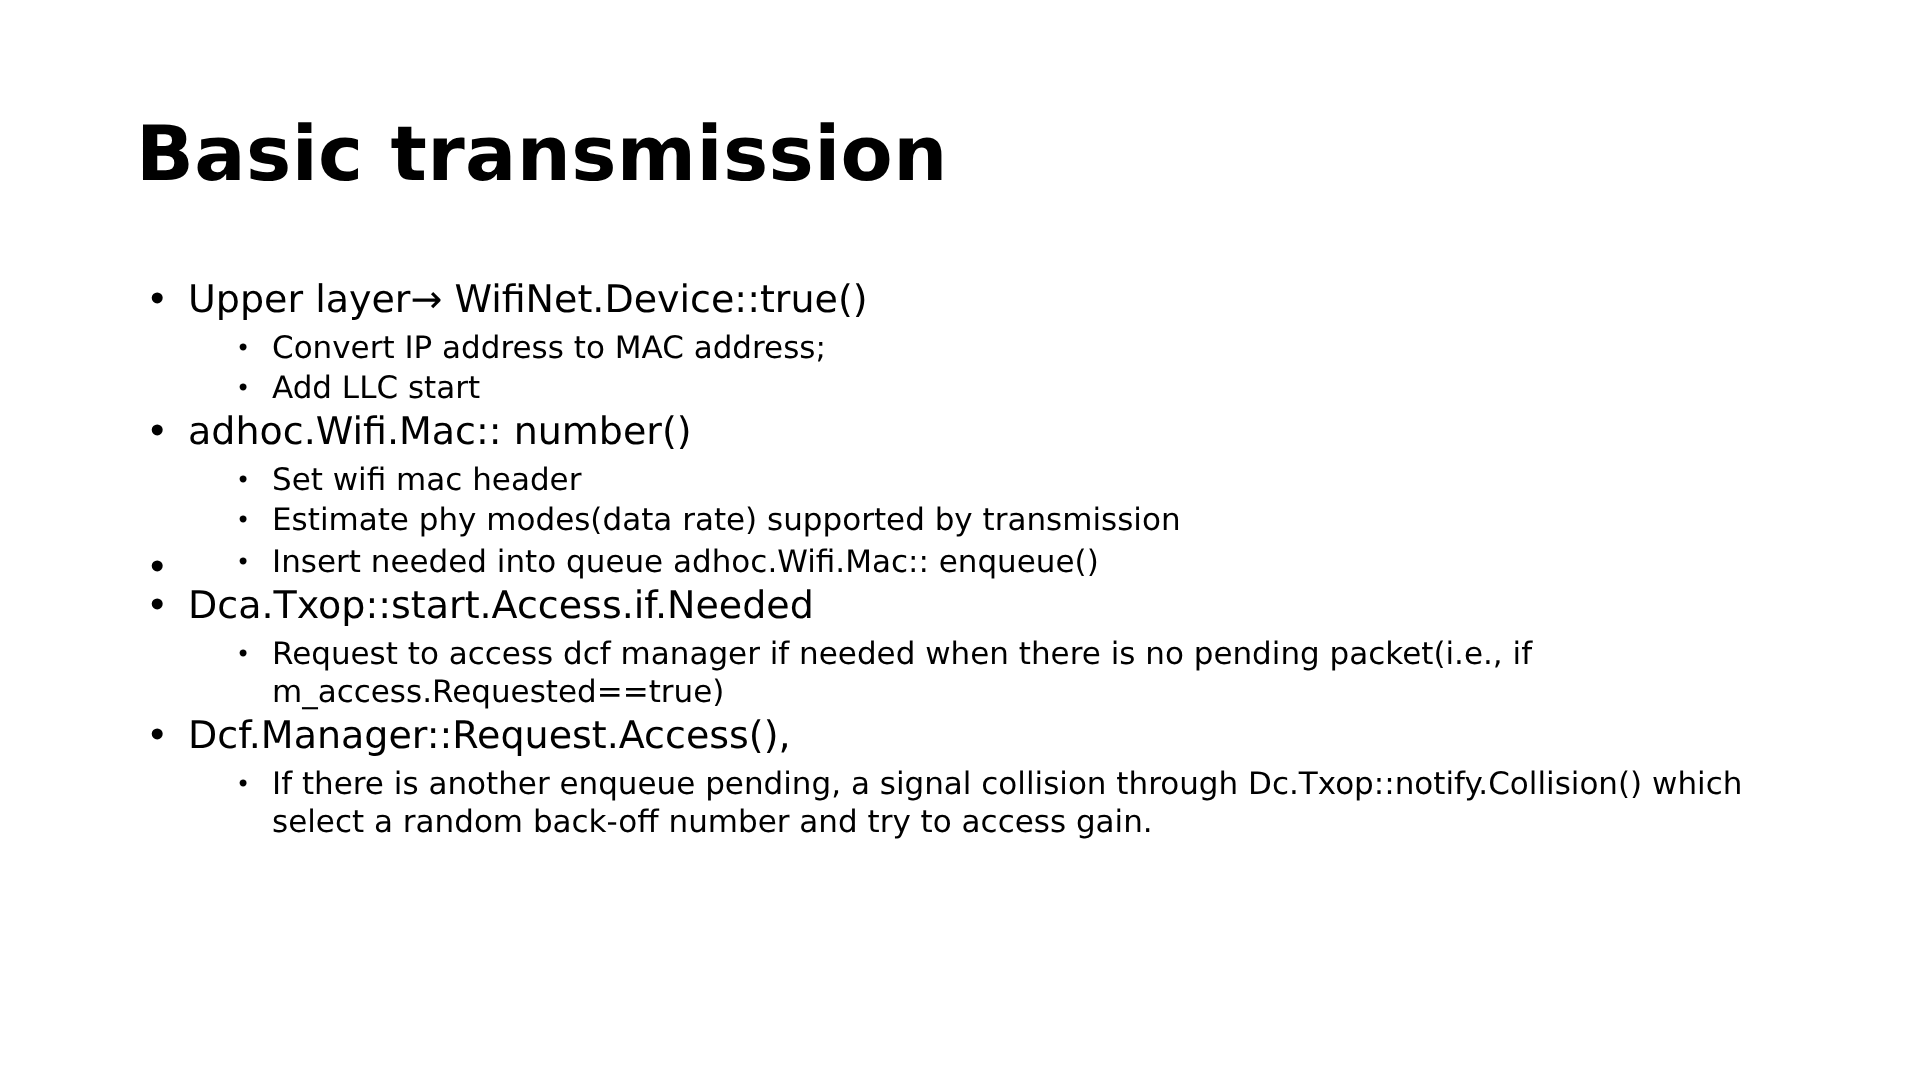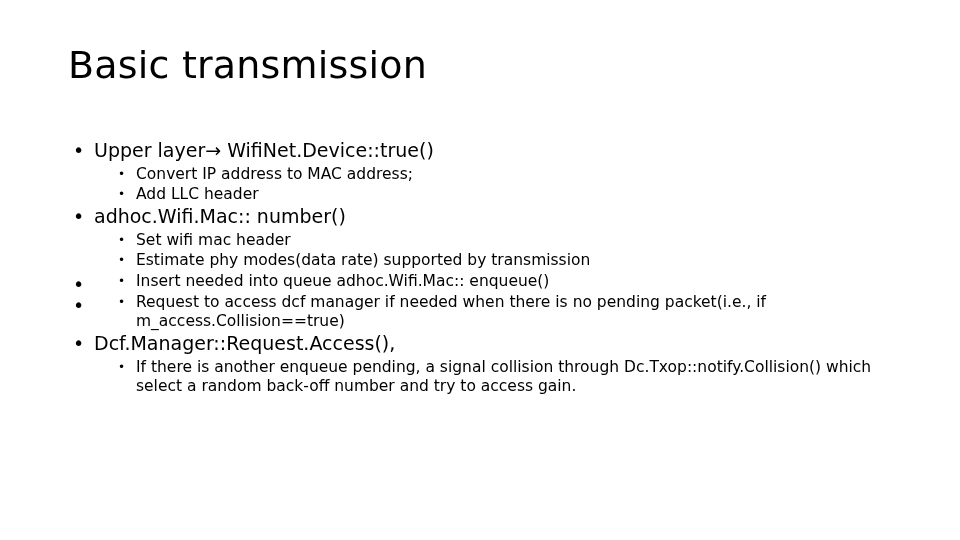--- a/index.html
+++ b/index.html
@@ -19,23 +19,23 @@
   .slide {
     position: relative;
     width: 960px;
     height: 540px;
     background: #ffffff;
   }
 
   .slide-title {
     position: absolute;
     left: 68px;
-    top: 42px;
+    top: 54px;
     font-size: 38px;
-    font-weight: 400;
+    font-weight: 700;
     line-height: 46px;
     letter-spacing: 0.2px;
     color: #000000;
     white-space: nowrap;
   }
 
   .body-block {
     position: absolute;
     left: 68px;
     top: 138px;
@@ -105,21 +105,21 @@
         <span class="bullet">•</span>
         <span class="l1-text">Upper layer→ WifiNet.Device::true()</span>
       </div>
       <div class="sub-list">
         <div class="l2">
           <span class="bullet">•</span>
           <span class="l2-text">Convert IP address to MAC address;</span>
         </div>
         <div class="l2">
           <span class="bullet">•</span>
-          <span class="l2-text">Add LLC header</span>
+          <span class="l2-text">Add LLC start</span>
         </div>
       </div>
     </div>
 
     <div class="group">
       <div class="l1">
         <span class="bullet">•</span>
         <span class="l1-text">adhoc.Wifi.Mac:: number()</span>
       </div>
       <div class="sub-list">
@@ -142,25 +142,26 @@
         <div class="l2">
           <span class="bullet">•</span>
           <span class="l2-text">Insert needed into queue adhoc.Wifi.Mac:: enqueue()</span>
         </div>
       </div>
     </div>
 
     <div class="group">
       <div class="l1">
         <span class="bullet">•</span>
+        <span class="l1-text">Dca.Txop::start.Access.if.Needed</span>
       </div>
       <div class="sub-list">
         <div class="l2">
           <span class="bullet">•</span>
-          <span class="l2-text">Request to access dcf manager if needed when  there is no pending packet(i.e., if m_access.Collision==true)</span>
+          <span class="l2-text">Request to access dcf manager if needed when  there is no pending packet(i.e., if m_access.Requested==true)</span>
         </div>
       </div>
     </div>
 
     <div class="group">
       <div class="l1">
         <span class="bullet">•</span>
         <span class="l1-text">Dcf.Manager::Request.Access(),</span>
       </div>
       <div class="sub-list">

